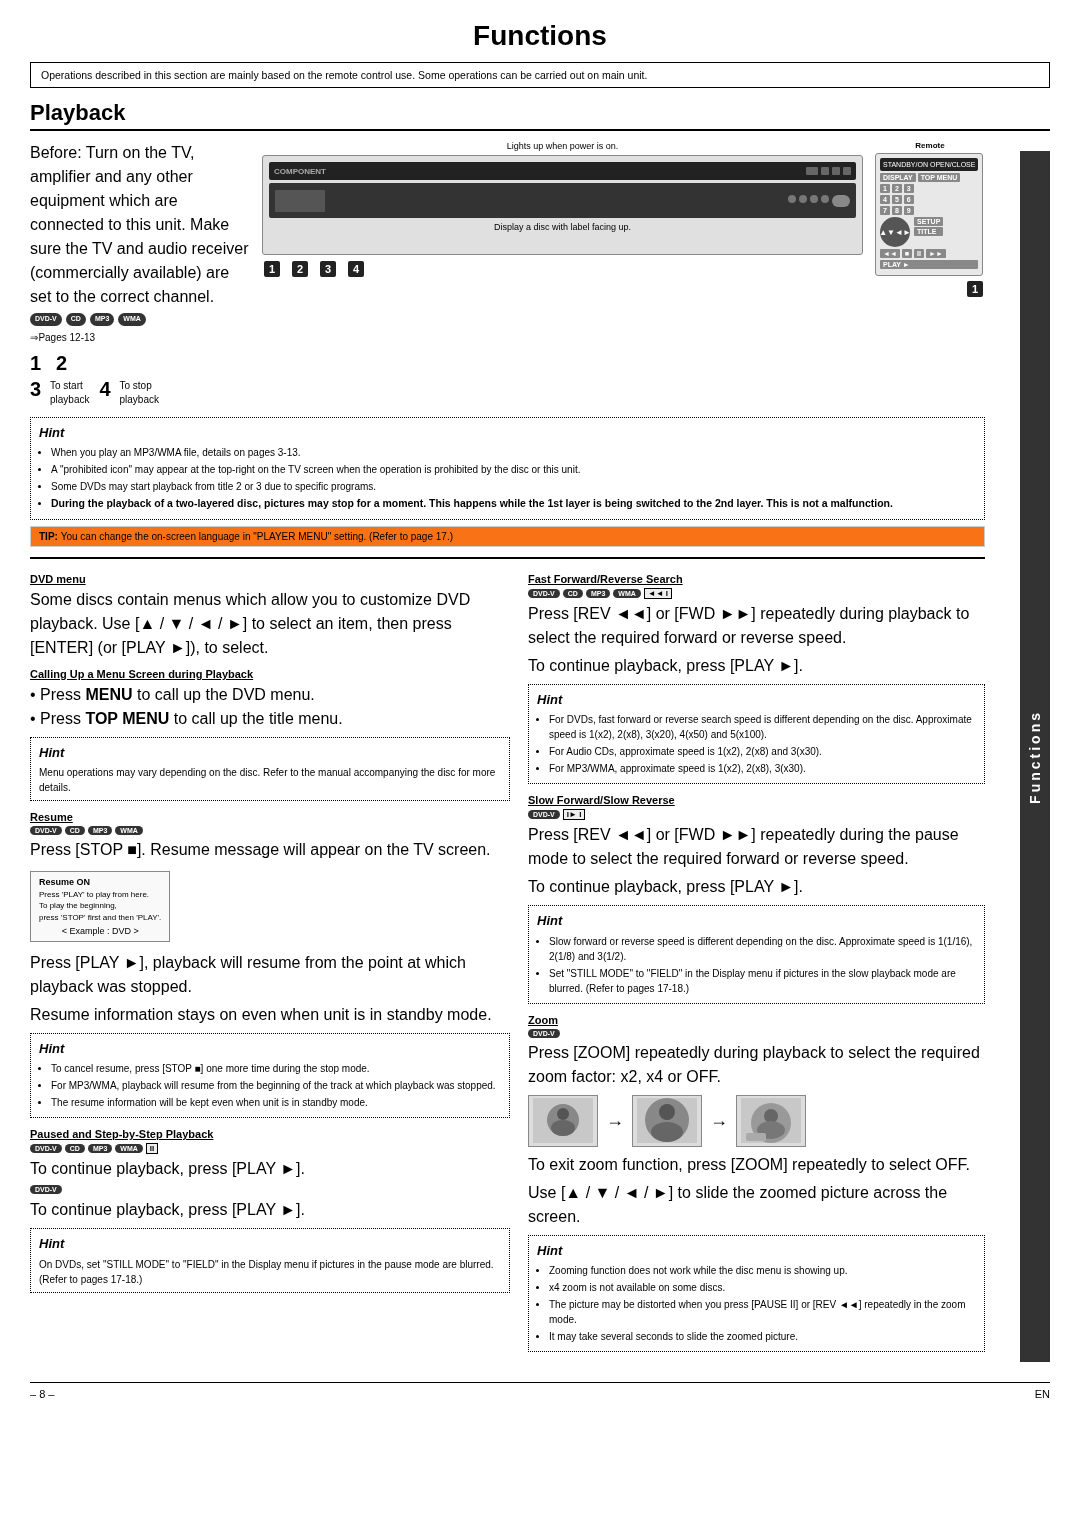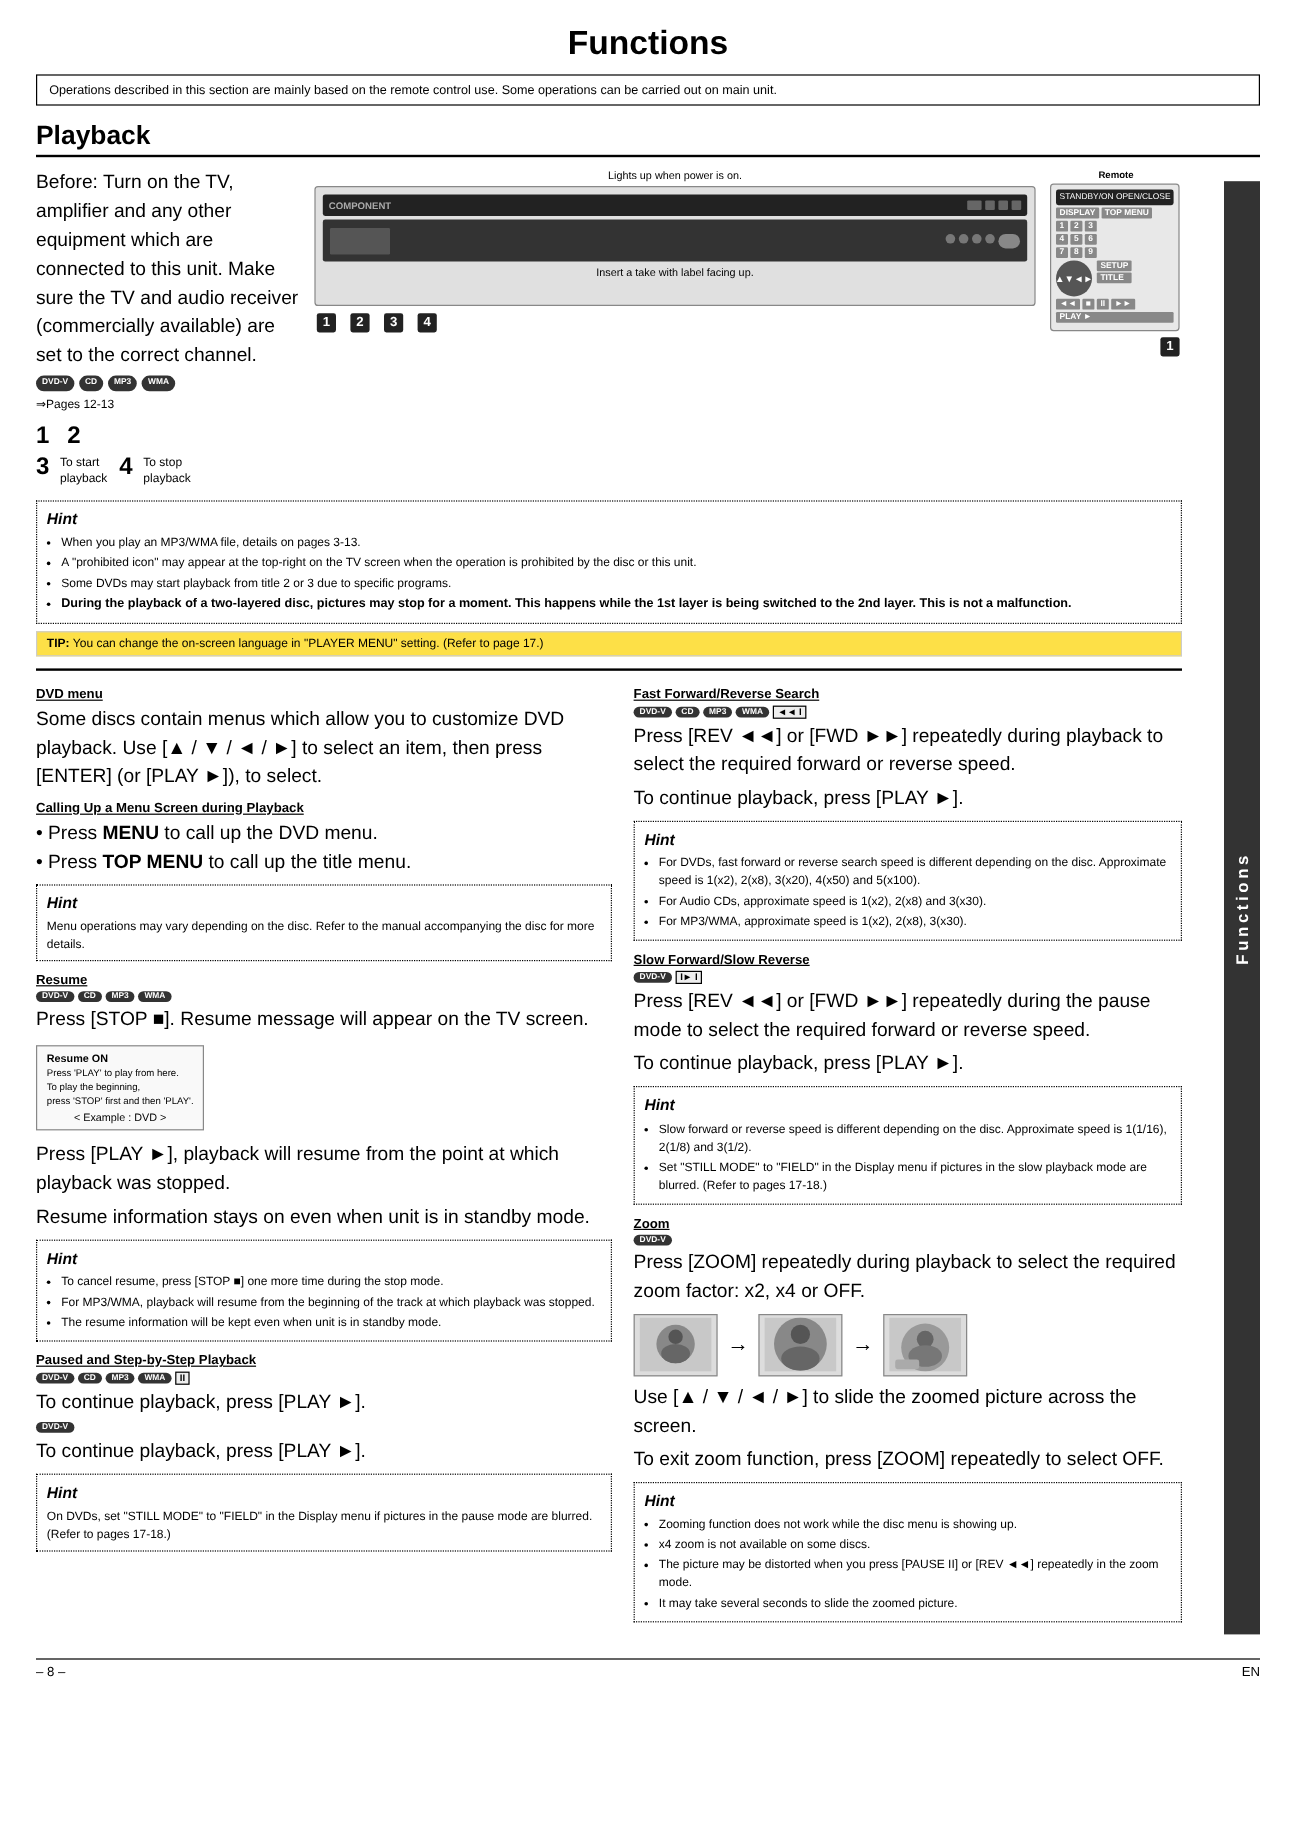--- a/index.html
+++ b/index.html
@@ -128,21 +128,21 @@
       font-size: 9px;
       margin: 5px 0;
       background: #f9f9f9;
       display: inline-block;
     }
     .tip-box {
       border: 1px solid #ccc;
       padding: 4px 8px;
       font-size: 10px;
       margin: 4px 0;
-      background: #fde047;
+      background: #f97316;
     }
     .tip-label {
       font-weight: bold;
       font-size: 10px;
     }
     .page-footer {
       display: flex;
       justify-content: space-between;
       margin-top: 20px;
       font-size: 11px;
@@ -325,21 +325,21 @@
             <div style="background:#333; height:35px; border-radius:2px; display:flex; align-items:center; padding:0 6px; gap:4px;">
               <div style="width:50px;height:22px;background:#555;border-radius:1px;"></div>
               <div style="margin-left:auto; display:flex; gap:3px;">
                 <div style="width:8px;height:8px;background:#777;border-radius:50%;"></div>
                 <div style="width:8px;height:8px;background:#777;border-radius:50%;"></div>
                 <div style="width:8px;height:8px;background:#777;border-radius:50%;"></div>
                 <div style="width:8px;height:8px;background:#777;border-radius:50%;"></div>
                 <div style="width:18px;height:12px;background:#888;border-radius:6px;"></div>
               </div>
             </div>
-            <div style="font-size:9px; margin-top:4px; text-align:center;">Insert a take with label facing up.</div>
+            <div style="font-size:9px; margin-top:4px; text-align:center;">Display a disc with label facing up.</div>
           </div>
 
           <div style="display:flex; gap:8px; margin-top:6px; align-items:center;">
             <span class="numbered-badge">1</span>
             <span class="numbered-badge">2</span>
             <span class="numbered-badge">3</span>
             <span class="numbered-badge">4</span>
           </div>
         </div>
 
@@ -548,22 +548,22 @@
                 <svg width="60" height="45" viewBox="0 0 60 45">
                   <rect width="60" height="45" fill="#c8c8c8"></rect>
                   <ellipse cx="30" cy="25" rx="20" ry="20" fill="#999"></ellipse>
                   <circle cx="30" cy="18" r="7" fill="#666"></circle>
                   <ellipse cx="30" cy="32" rx="14" ry="9" fill="#777"></ellipse>
                   <rect x="5" y="35" width="20" height="8" fill="#aaa" rx="2"></rect>
                 </svg>
               </div>
             </div>
 
+            <div class="body-text">To exit zoom function, press [ZOOM] repeatedly to select OFF.</div>
             <div class="body-text">Use [▲ / ▼ / ◄ / ►] to slide the zoomed picture across the screen.</div>
-            <div class="body-text">To exit zoom function, press [ZOOM] repeatedly to select OFF.</div>
 
             <div class="hint-box">
               <div class="hint-title">Hint</div>
               <ul>
                 <li><span>Zooming function does not work while the disc menu is showing up.</span></li>
                 <li><span>x4 zoom is not available on some discs.</span></li>
                 <li><span>The picture may be distorted when you press [PAUSE II] or [REV ◄◄] repeatedly in the zoom mode.</span></li>
                 <li><span>It may take several seconds to slide the zoomed picture.</span></li>
               </ul>
             </div>

